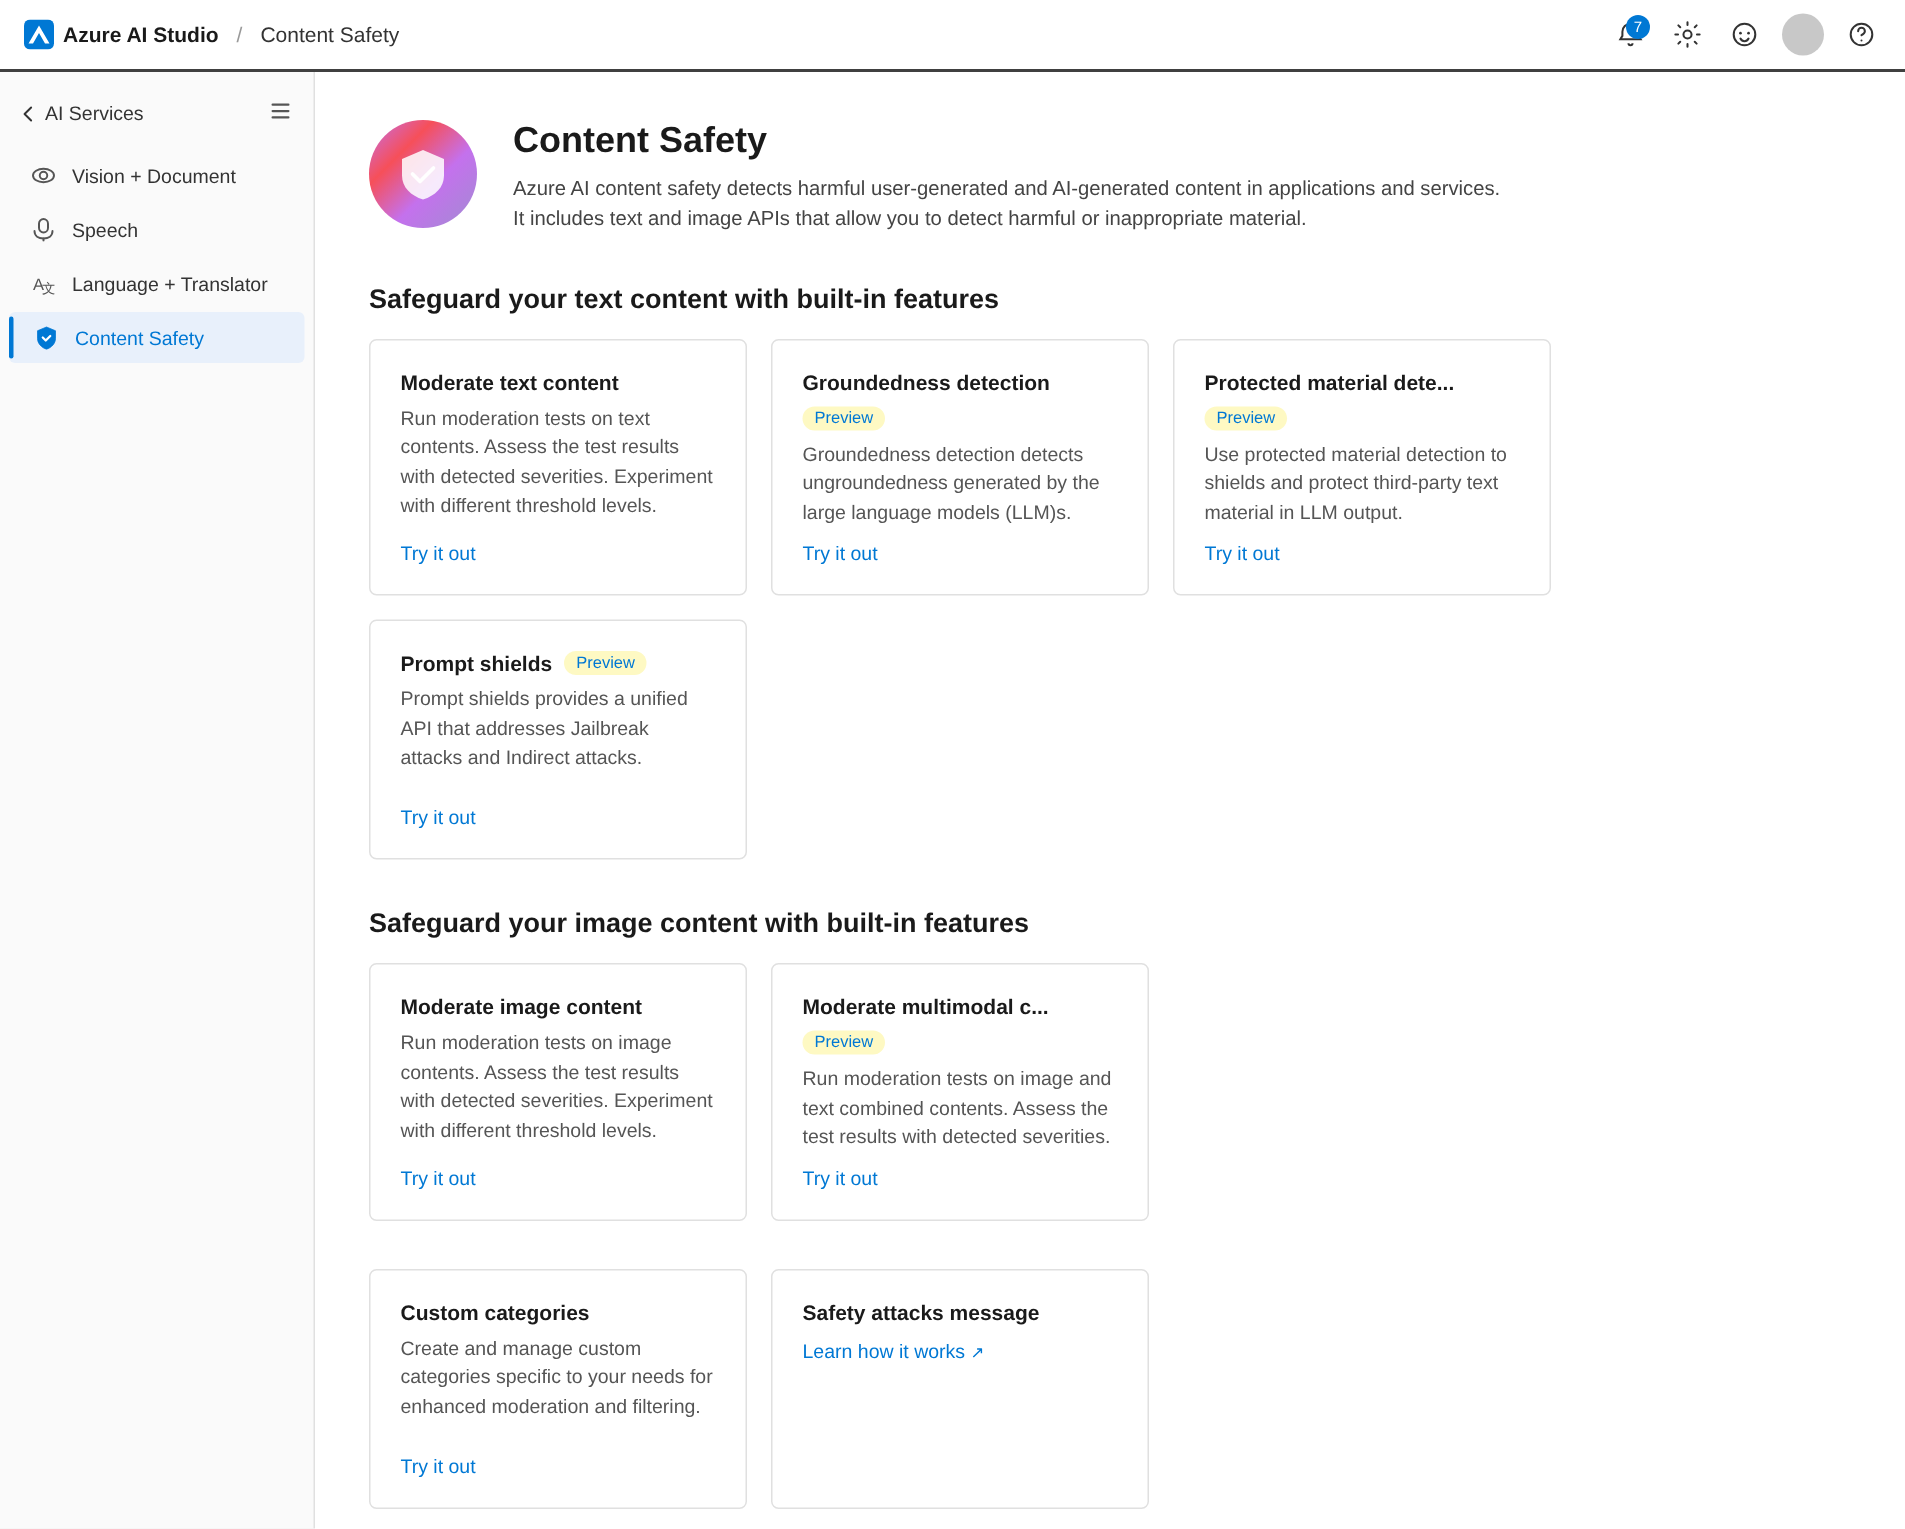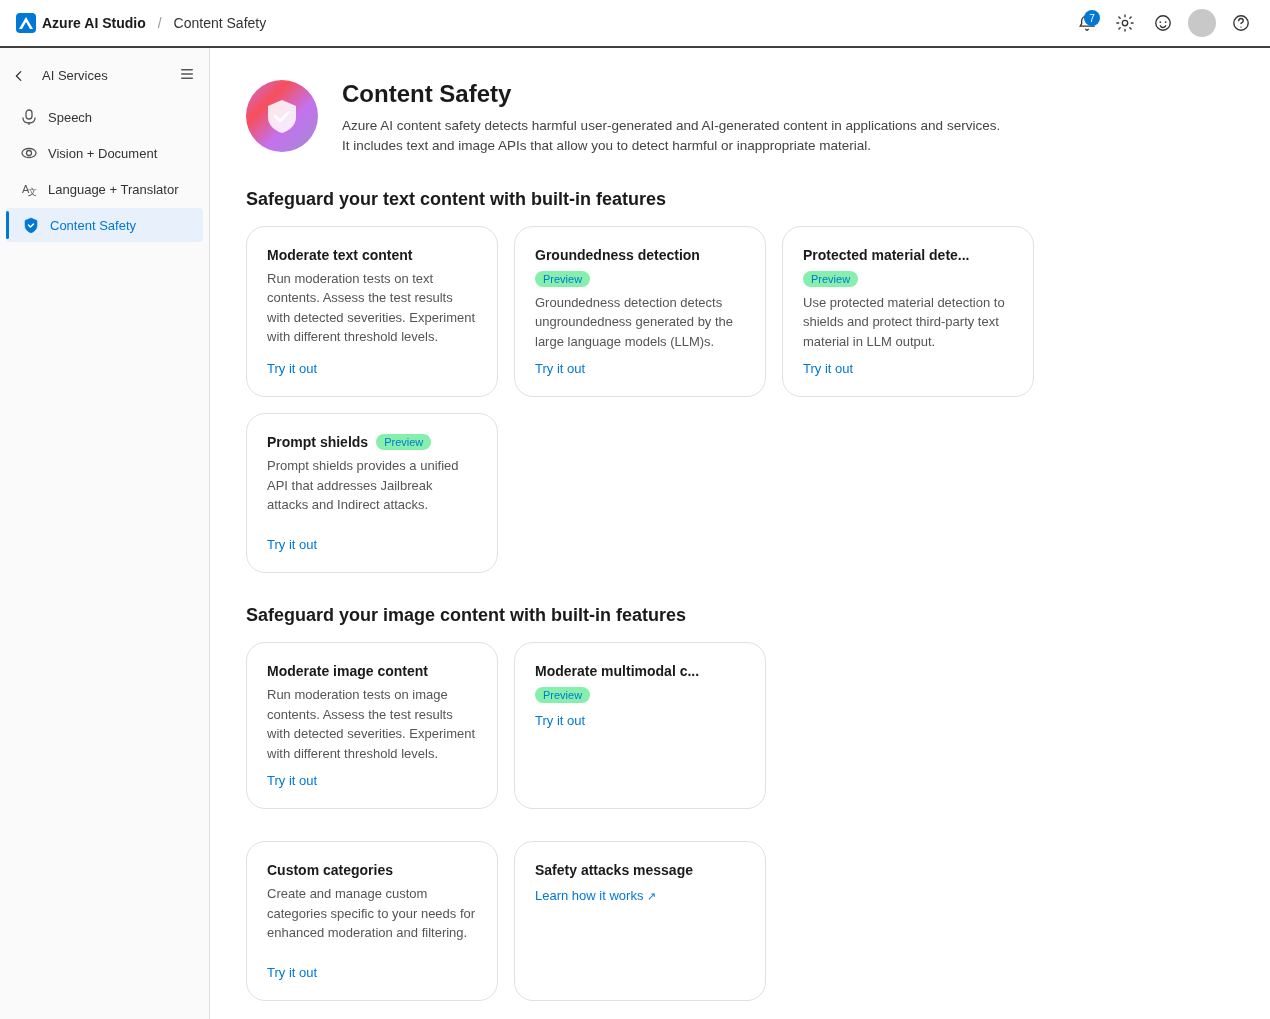--- a/index.html
+++ b/index.html
@@ -71,21 +71,21 @@
     }
     .sidebar-header {
       display: flex;
       align-items: center;
       justify-content: space-between;
       padding: 4px 12px 12px 12px;
     }
     .sidebar-back {
       display: flex;
       align-items: center;
-      gap: 16px;
+      gap: 4px;
       font-size: 13px;
       color: #333;
       cursor: pointer;
       background: none;
       border: none;
       padding: 4px 0;
     }
     .sidebar-collapse-btn {
       background: none; border: none; cursor: pointer; color: #555; padding: 2px;
     }
@@ -153,37 +153,37 @@
     
     .cards-grid {
       display: flex;
       flex-wrap: wrap;
       gap: 16px;
       margin-bottom: 32px;
     }
     .card {
       background: #fff;
       border: 1px solid #e0e0e0;
-      border-radius: 19px;
+      border-radius: 5px;
       padding: 20px;
       width: 252px;
       min-height: 160px;
       display: flex;
       flex-direction: column;
       gap: 6px;
     }
     .card-header {
       display: flex;
       align-items: center;
       gap: 8px;
       flex-wrap: wrap;
     }
     .card-title { font-size: 14px; font-weight: 600; color: #1a1a1a; }
     .badge {
-      background: #86efac;
+      background: #fef9c3;
       color: #0078d4;
       font-size: 11px;
       padding: 2px 8px;
       border-radius: 10px;
       font-weight: 500;
     }
     .card-desc { font-size: 13px; color: #555; line-height: 1.5; flex: 1; }
     .try-link {
       color: #0078d4;
       font-size: 13px;
@@ -257,36 +257,36 @@
           <rect x="2" y="3" width="12" height="1.5" rx="0.75" fill="#555"></rect>
           <rect x="2" y="7.25" width="12" height="1.5" rx="0.75" fill="#555"></rect>
           <rect x="2" y="11.5" width="12" height="1.5" rx="0.75" fill="#555"></rect>
         </svg>
       </button>
     </div>
 
     <div class="sidebar-item">
       <span class="item-icon">
         <svg width="16" height="16" viewBox="0 0 16 16" fill="none">
+          <ellipse cx="8" cy="8" rx="7" ry="4.5" stroke="#555" stroke-width="1.3"></ellipse>
+          <circle cx="8" cy="8" r="2.5" stroke="#555" stroke-width="1.3"></circle>
+        </svg>
+      </span>
+      <span>Vision + Document</span>
+    </div>
+
+    <div class="sidebar-item">
+      <span class="item-icon">
+        <svg width="16" height="16" viewBox="0 0 16 16" fill="none">
           <rect x="5" y="1" width="6" height="9" rx="3" stroke="#555" stroke-width="1.3"></rect>
           <path d="M2 9c0 3.3 2.7 5 6 5s6-1.7 6-5" stroke="#555" stroke-width="1.3" stroke-linecap="round" fill="none"></path>
           <line x1="8" y1="14" x2="8" y2="15.5" stroke="#555" stroke-width="1.3" stroke-linecap="round"></line>
         </svg>
       </span>
       <span>Speech</span>
-    </div>
-
-    <div class="sidebar-item">
-      <span class="item-icon">
-        <svg width="16" height="16" viewBox="0 0 16 16" fill="none">
-          <ellipse cx="8" cy="8" rx="7" ry="4.5" stroke="#555" stroke-width="1.3"></ellipse>
-          <circle cx="8" cy="8" r="2.5" stroke="#555" stroke-width="1.3"></circle>
-        </svg>
-      </span>
-      <span>Vision + Document</span>
     </div>
 
     <div class="sidebar-item">
       <span class="item-icon">
         <svg width="16" height="16" viewBox="0 0 16 16" fill="none">
           <text x="1" y="12" font-size="11" fill="#555" font-family="Arial">A</text>
           <text x="7" y="14" font-size="9" fill="#555" font-family="Arial">文</text>
         </svg>
       </span>
       <span>Language + Translator</span>
@@ -369,20 +369,21 @@
         </div>
         <p class="card-desc">Run moderation tests on image contents. Assess the test results with detected severities. Experiment with different threshold levels.</p>
         <a class="try-link">Try it out</a>
       </div>
 
       <div class="card">
         <div class="card-header">
           <span class="card-title">Moderate multimodal c...</span>
           <span class="badge">Preview</span>
         </div>
+        <p class="card-desc">Run moderation tests on image and text combined contents. Assess the test results with detected severities.</p>
         <a class="try-link">Try it out</a>
       </div>
 
     </div>
 
     <div class="section-separator"></div>
     <div class="cards-grid">
 
       <div class="card">
         <div class="card-header">

